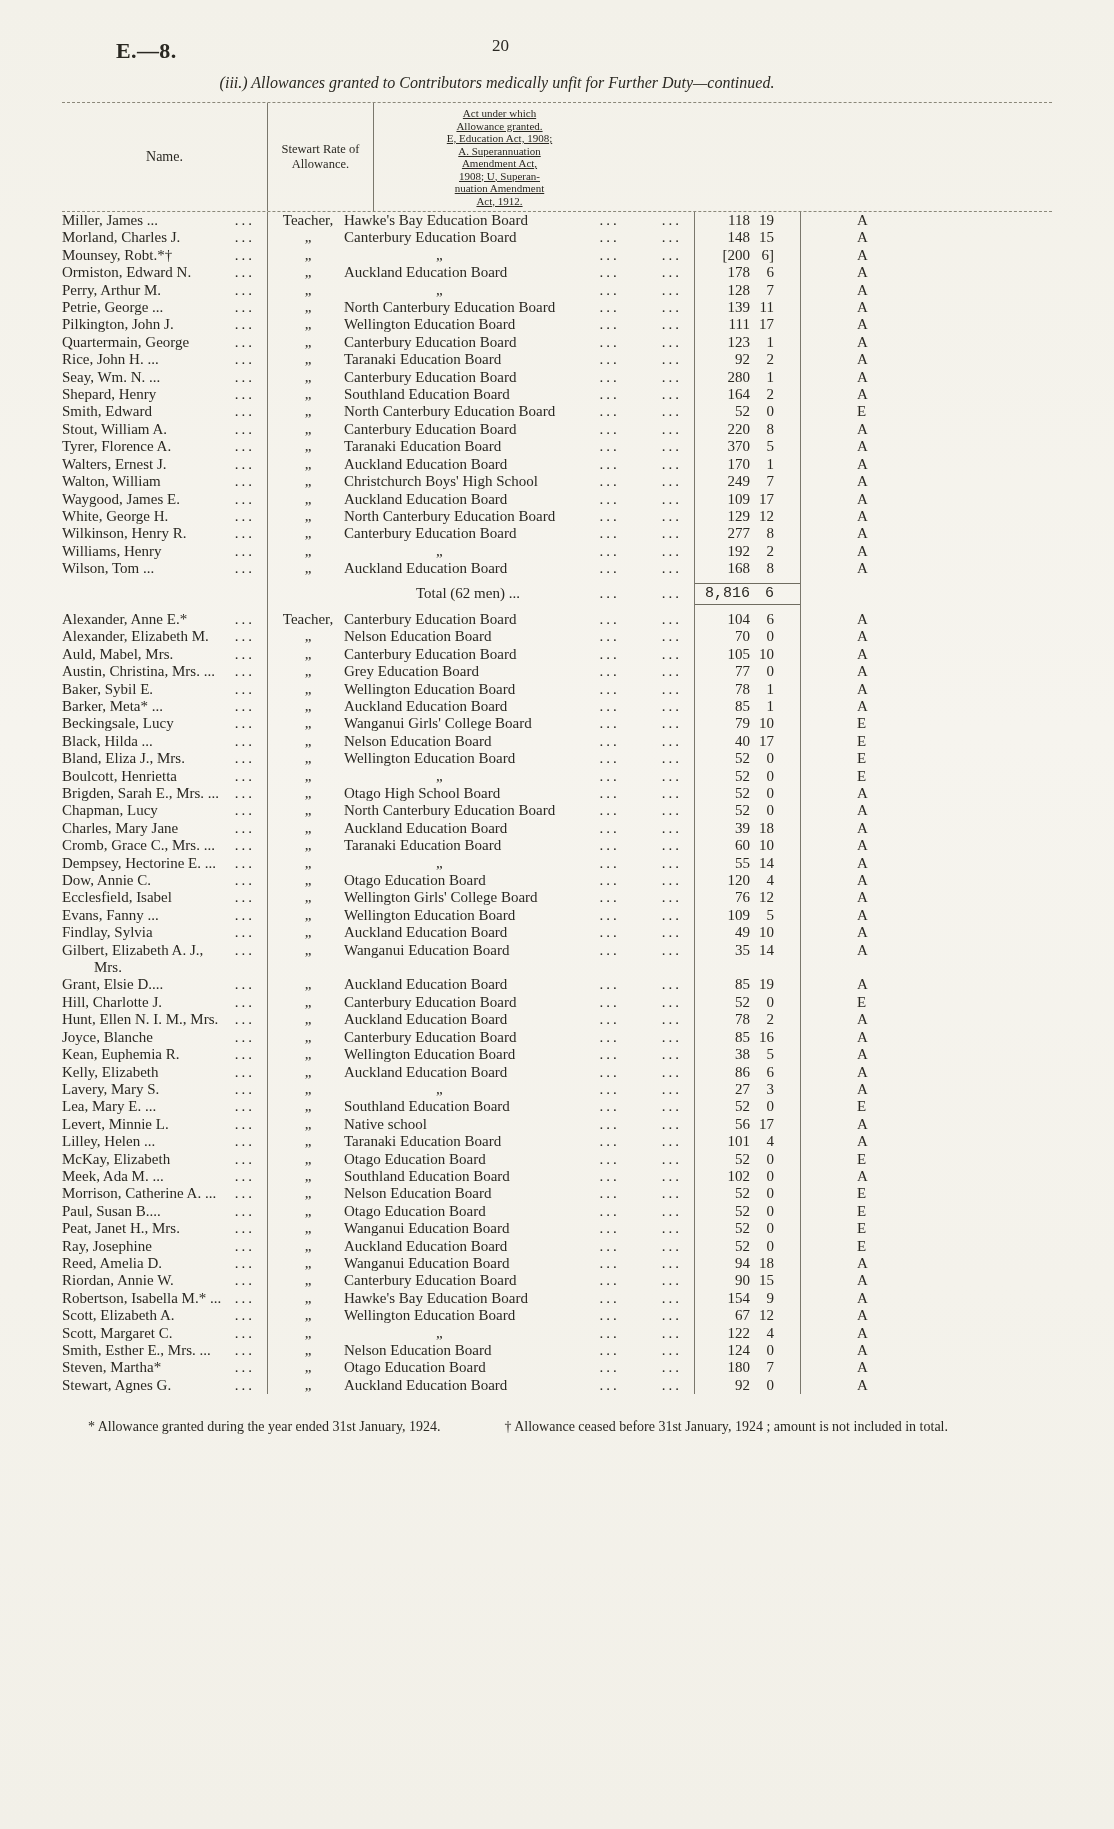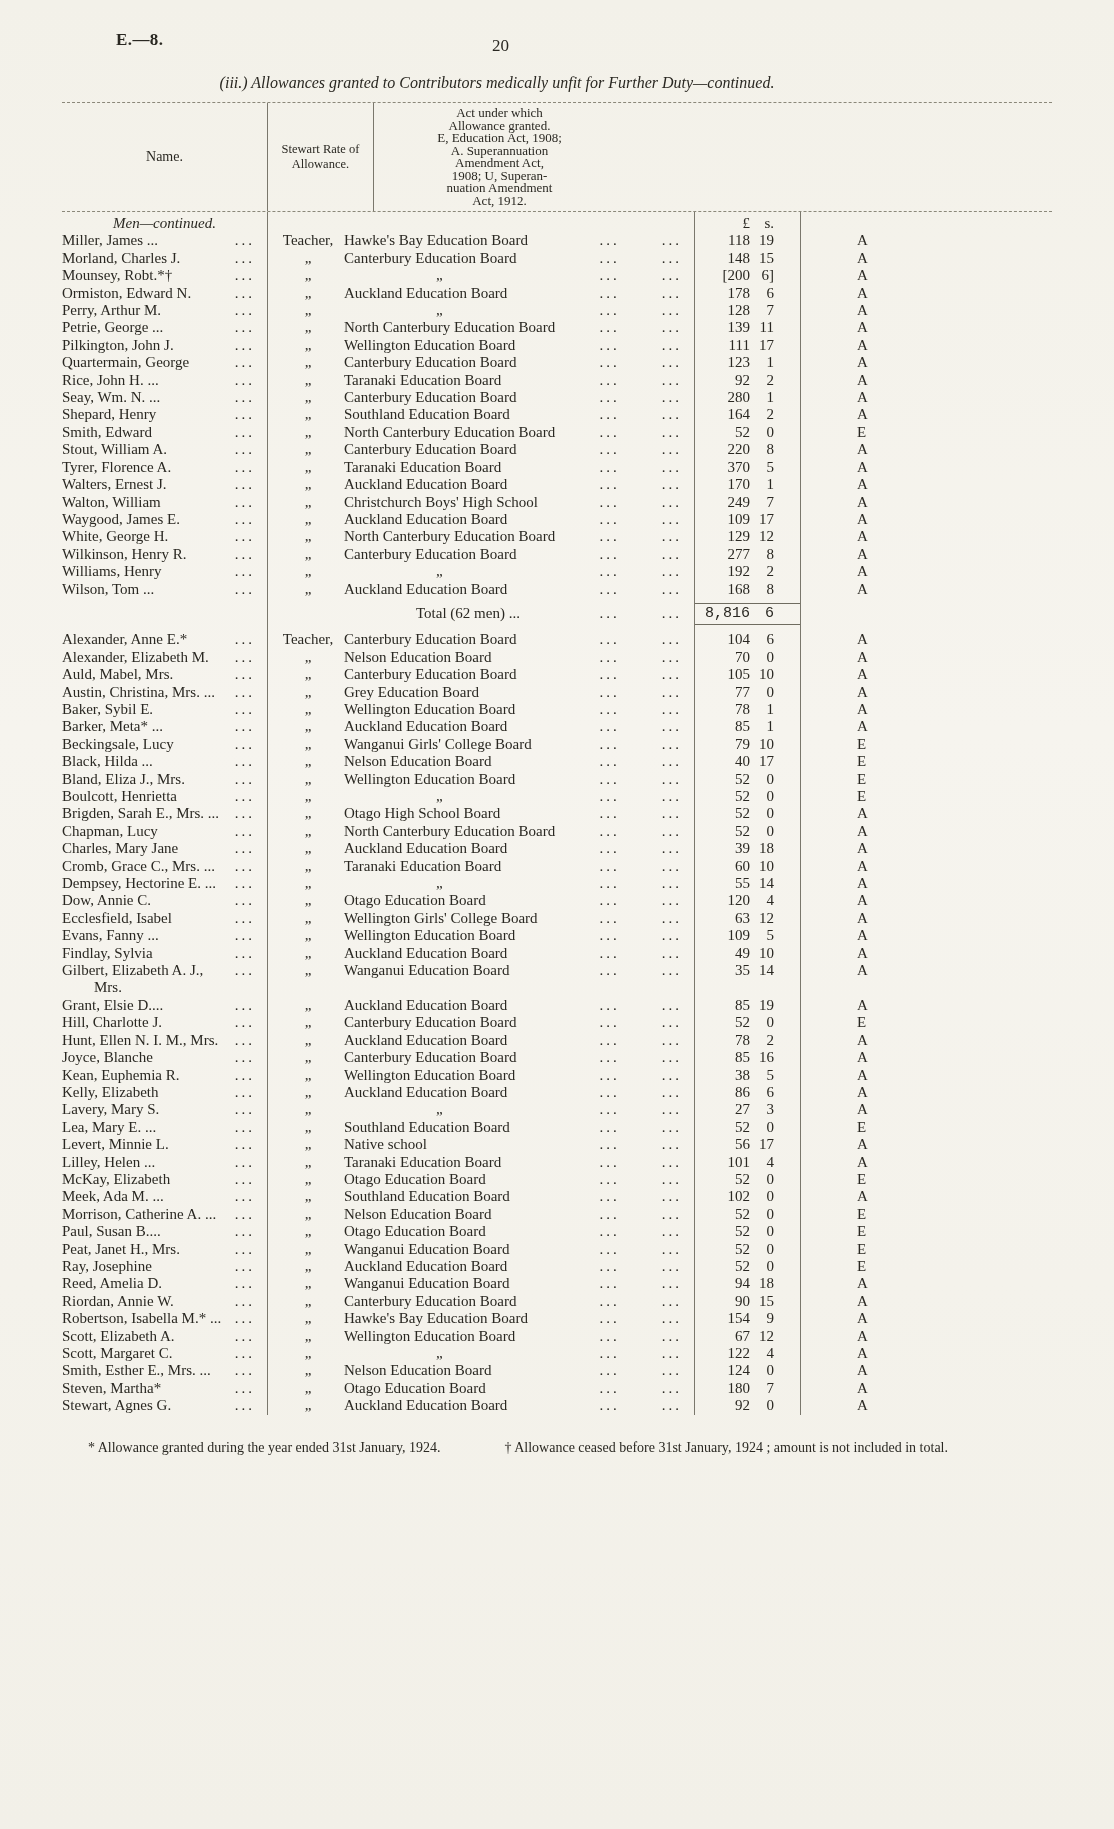--- a/index.html
+++ b/index.html
@@ -4,36 +4,36 @@
 <style>
   * { box-sizing: border-box; }
   html,body { margin:0; padding:0; }
   body {
     width:1114px; height:1829px; overflow:hidden; position:relative;
     background: linear-gradient(180deg,#f3f1e9 0%, #f6f4ee 40%, #f2f0e8 100%);
     font-family:"Liberation Serif","DejaVu Serif",serif;
     color:#2a2822;
   }
   .pagehead { position:relative; height:62px; }
-  .docref { position:absolute; left:116px; top:30px; font-size:17px; font-weight:bold; letter-spacing:.4px; }
+  .docref { position:absolute; left:116px; top:38px; font-size:22px; font-weight:bold; letter-spacing:.4px; }
   .pageno { position:absolute; left:492px; top:36px; font-size:17px; }
   .title { width:880px; margin:12px 0 0 57px; text-align:center; font-style:italic; font-size:16px; }
 
   .tbl { width:990px; margin:10px 0 0 62px; }
   .thead {
     display:flex; height:110px;
     border-top:1px dashed #8b887a; border-bottom:1px dashed #8b887a;
     font-size:14px;
   }
   .th { border-right:1px solid #7a776c; display:flex; align-items:center; justify-content:center; text-align:center; }
   .th:last-child { border-right:none; }
   .th-name { width:206px; }
   .th-occ  { width:427px; }
   .th-rate { width:106px; font-size:12.5px; white-space:pre-line; line-height:15px; }
-  .th-act  { width:251px; font-size:13px; white-space:pre-line; line-height:12.5px; padding:2px 10px; }
+  .th-act  { width:251px; font-size:11px; white-space:pre-line; line-height:12.5px; padding:2px 10px;text-decoration:underline; }
 
   .trow { display:flex; align-items:stretch; font-size:15px; line-height:17.4px; }
   .c { border-right:1px solid #7a776c; overflow:hidden; }
   .c:last-child { border-right:none; }
   .cname { width:206px; }
   .cocc  { width:427px; display:flex; padding-left:4px; }
   .crate { width:106px; display:flex; justify-content:flex-end; padding-right:26px; }
   .cact  { width:251px; padding-left:56px; }
 
   .l1 { display:flex; }
@@ -87,29 +87,20 @@
     <div class="th th-act">Act under which
 Allowance granted.
 E, Education Act, 1908;
 A. Superannuation
 Amendment Act,
 1908; U, Superan-
 nuation Amendment
 Act, 1912.</div>
   </div>
   <div id="tbody">
-      <div class="trow sechead">
-        <div class="c cname seccell"><span class="seclabel">Men—continued.</span></div>
-        <div class="c cocc"></div>
-        <div class="c crate">
-          <span class="pp">£</span>
-          <span class="ss">s.</span>
-        </div>
-        <div class="c cact"></div>
-      </div>
       <div class="trow">
         <div class="c cname">
           <div class="l1">
             <span class="nm">Miller, James ...</span>
             <span class="ldrn">...</span>
           </div>
         </div>
         <div class="c cocc">
           <span class="pfx">Teacher,</span>
           <span class="brd">Hawke's Bay Education Board</span>
@@ -906,21 +897,21 @@
         </div>
         <div class="c cocc">
           <span class="pfx">„</span>
           <span class="brd">Wellington Girls' College Board</span>
           <span class="ldrg">
             <span>...</span>
             <span>...</span>
           </span>
         </div>
         <div class="c crate">
-          <span class="pp">63</span>
+          <span class="pp">76</span>
           <span class="ss">12</span>
         </div>
         <div class="c cact">A</div>
       </div>
       <div class="trow">
         <div class="c cname">
           <div class="l1">
             <span class="nm">Evans, Fanny ...</span>
             <span class="ldrn">...</span>
           </div>

